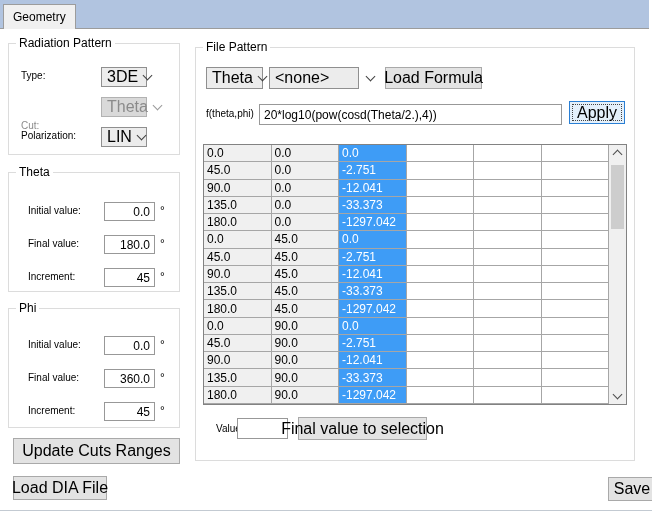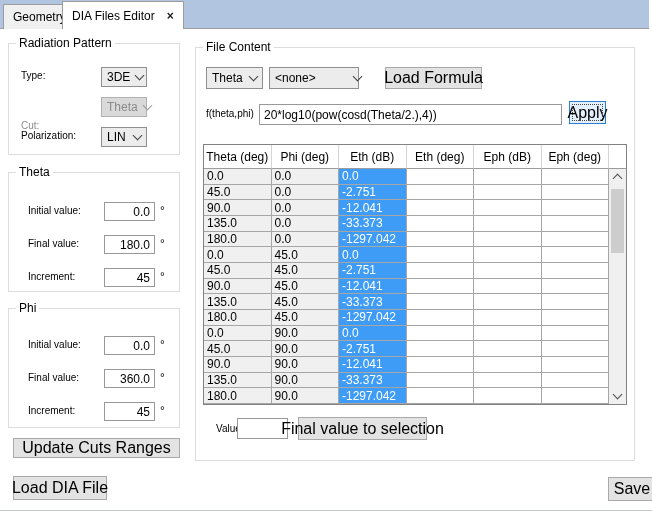--- a/index.html
+++ b/index.html
@@ -18,21 +18,21 @@
   
   .group{position:absolute;box-sizing:border-box;border:1px solid #dcdcdc;background:#fff;}
   .group-title{position:absolute;top:-8px;left:7px;background:#fff;padding:0 3px;font-size:12px;}
 
   .lbl{position:absolute;font-size:10px;white-space:nowrap;}
   .lbl.disabled{color:#8b8b8b;margin-top:20px;}
   .deg{position:absolute;font-size:12px;}
 
   
   .combo{position:absolute;box-sizing:border-box;background:#ececec;border:1px solid #8f8f8f;
-         display:flex;align-items:center;justify-content:space-between;padding:0 5px;font-size:12px;}
+         display:flex;align-items:center;justify-content:space-between;padding:0 5px;font-size:16px;}
   .combo .chev{width:6px;height:6px;border-right:1px solid #404040;border-bottom:1px solid #404040;
                transform:rotate(45deg);margin-top:-3px;flex:none;margin-left:6px;}
   .combo.disabled{background:#d9d9d9;border-color:#b2b2b2;color:#8b8b8b;}
   .combo.disabled .chev{border-color:#9a9a9a;}
 
   .tinput{position:absolute;box-sizing:border-box;border:1px solid #989898;background:#fff;
           font-family:inherit;font-size:12px;padding:0 4px;outline:none;}
   .tinput.num{text-align:right;}
 
   .btn{position:absolute;box-sizing:border-box;background:#e3e3e3;border:1px solid #a9a9a9;
@@ -64,24 +64,20 @@
 </style>
 </head>
 <body>
 
 <div class="window">
 
   <div class="tabbar">
     <div class="tab inactive">
       <span>Geometry</span>
     </div>
-    <div class="tab active">
-      <span>DIA Files Editor</span>
-      <span class="tab-close">×</span>
-    </div>
   </div>
 
   <div class="group" style="left:8px;top:43px;width:172px;height:112px;">
     <span class="group-title">Radiation Pattern</span>
     <span class="lbl" style="left:12px;top:26px;">Type:</span>
     <div class="combo" style="left:92px;top:23px;width:46px;height:20px;">
       <span>3DE</span>
       <span class="chev"></span>
     </div>
     <span class="lbl disabled" style="left:12px;top:56px;">Cut:</span>
@@ -115,50 +111,41 @@
     <input class="tinput num" style="left: 95px; top: 27px; width: 51px; height: 19px;" value="0.0">
     <span class="deg" style="left:151px;top:29px;">°</span>
     <span class="lbl" style="left:19px;top:63px;">Final value:</span>
     <input class="tinput num" style="left: 95px; top: 60px; width: 51px; height: 19px;" value="360.0">
     <span class="deg" style="left:151px;top:62px;">°</span>
     <span class="lbl" style="left:19px;top:96px;">Increment:</span>
     <input class="tinput num" style="left: 95px; top: 93px; width: 51px; height: 19px;" value="45">
     <span class="deg" style="left:151px;top:95px;">°</span>
   </div>
 
-  <button class="btn" style="left:13px;top:438px;width:167px;height:20px;">Update Cuts Ranges</button>
+  <button class="btn" style="left:13px;top:438px;width:167px;height:26px;">Update Cuts Ranges</button>
   <button class="btn" style="left:13px;top:476px;width:94px;height:24px;text-align:center;">Load DIA File</button>
 
   <div class="group" style="left:195px;top:47px;width:440px;height:414px;">
-    <span class="group-title">File Content</span>
+    <span class="group-title">File Pattern</span>
 
     <div class="combo" style="left:10px;top:19px;width:57px;height:22px;">
       <span>Theta</span>
       <span class="chev"></span>
     </div>
     <div class="combo" style="left:73px;top:19px;width:90px;height:22px;gap:32px;">
       <span>&lt;none&gt;</span>
       <span class="chev"></span>
     </div>
     <button class="btn" style="left:189px;top:19px;width:97px;height:22px;">Load Formula</button>
 
     <span class="lbl" style="left:10px;top:60px;">f(theta,phi)</span>
     <input class="tinput" style="left: 63px; top: 56px; width: 303px; height: 21px;" value="20*log10(pow(cosd(Theta/2.),4))">
-    <button class="btn apply" style="left:373px;top:53px;width:37px;height:23px;">Apply</button>
+    <button class="btn apply" style="left:373px;top:53px;width:56px;height:23px;">Apply</button>
 
     <div class="dtable">
-      <div class="thead">
-          <div class="hcell">Theta (deg)</div>
-          <div class="hcell">Phi (deg)</div>
-          <div class="hcell">Eth (dB)</div>
-          <div class="hcell">Eth (deg)</div>
-          <div class="hcell">Eph (dB)</div>
-          <div class="hcell">Eph (deg)</div>
-          <div class="hcell corner"></div>
-        </div>
       <div class="tbody">
         <div class="trow">
             <div class="tcell dim">0.0</div>
             <div class="tcell dim">0.0</div>
             <div class="tcell sel">0.0</div>
             <div class="tcell"></div>
             <div class="tcell"></div>
             <div class="tcell"></div>
           </div>
           <div class="trow">

